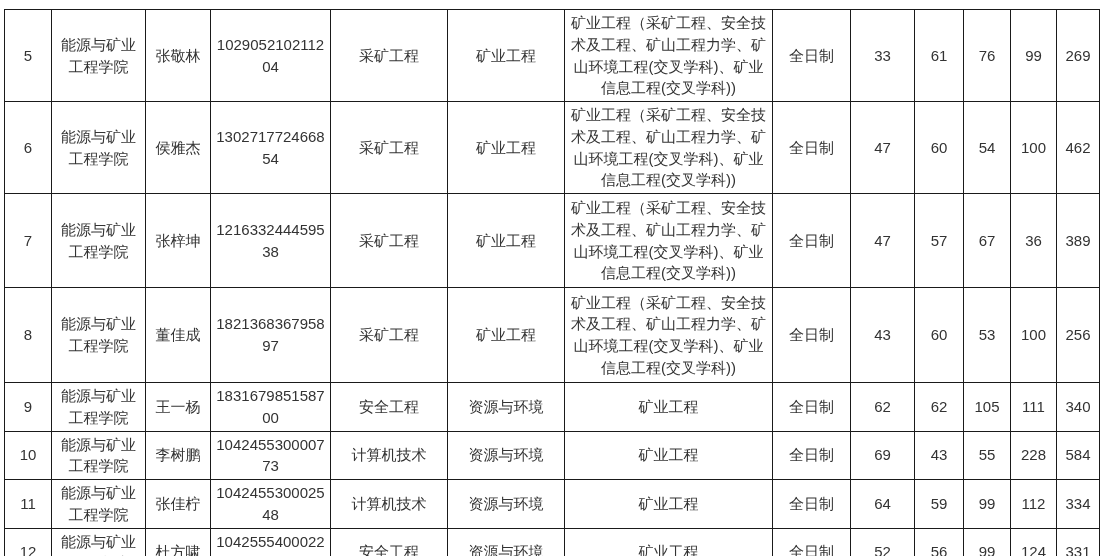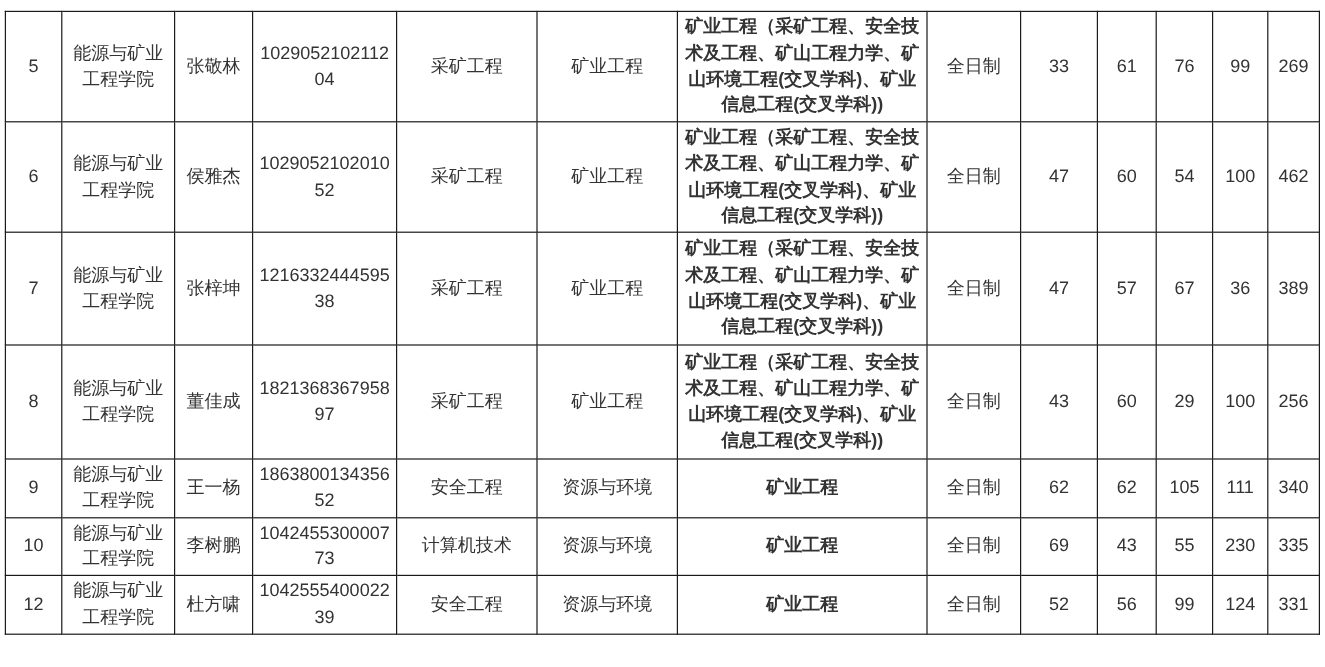--- a/index.html
+++ b/index.html
@@ -30,21 +30,21 @@
   }
   
   .admission-table tr:nth-child(1) { height: 88px; }
   .admission-table tr:nth-child(2) { height: 91px; }
   .admission-table tr:nth-child(3) { height: 94px; }
   .admission-table tr:nth-child(4) { height: 95px; }
   .admission-table tr:nth-child(5) { height: 41px; }
   .admission-table tr:nth-child(6) { height: 44px; border-radius: 18px; }
   .admission-table tr:nth-child(7) { height: 45px; }
   .admission-table tr:nth-child(8) { height: 46px; }
-  .cell-direction { line-height: 1.5; font-weight: bold; }
+  .cell-direction { line-height: 1.5; }
 </style>
 </head>
 <body>
 
 <table class="admission-table">
   <colgroup>
     <col style="width:47px">
       <col style="width:94px">
       <col style="width:65px">
     <col style="width:120px">
@@ -73,21 +73,21 @@
       <td>61</td>
       <td>76</td>
       <td>99</td>
       <td>269</td>
     </tr>
 
     <tr>
       <td>6</td>
       <td>能源与矿业工程学院</td>
       <td>侯雅杰</td>
-      <td>102905210201052</td>
+      <td>130271772466854</td>
       <td>采矿工程</td>
       <td>矿业工程</td>
       <td class="cell-direction">矿业工程（采矿工程、安全技术及工程、矿山工程力学、矿山环境工程(交叉学科)、矿业信息工程(交叉学科))</td>
       <td>全日制</td>
       <td>47</td>
       <td>60</td>
       <td>54</td>
       <td>100</td>
       <td>462</td>
     </tr>
@@ -112,30 +112,30 @@
       <td>8</td>
       <td>能源与矿业工程学院</td>
       <td>董佳成</td>
       <td>182136836795897</td>
       <td>采矿工程</td>
       <td>矿业工程</td>
       <td class="cell-direction">矿业工程（采矿工程、安全技术及工程、矿山工程力学、矿山环境工程(交叉学科)、矿业信息工程(交叉学科))</td>
       <td>全日制</td>
       <td>43</td>
       <td>60</td>
-      <td>29</td>
+      <td>53</td>
       <td>100</td>
       <td>256</td>
     </tr>
 
     <tr>
       <td>9</td>
       <td>能源与矿业工程学院</td>
       <td>王一杨</td>
-      <td>186380013435652</td>
+      <td>183167985158700</td>
       <td>安全工程</td>
       <td>资源与环境</td>
       <td class="cell-direction">矿业工程</td>
       <td>全日制</td>
       <td>62</td>
       <td>62</td>
       <td>105</td>
       <td>111</td>
       <td>340</td>
     </tr>
@@ -145,24 +145,39 @@
       <td>能源与矿业工程学院</td>
       <td>李树鹏</td>
       <td>104245530000773</td>
       <td>计算机技术</td>
       <td>资源与环境</td>
       <td class="cell-direction">矿业工程</td>
       <td>全日制</td>
       <td>69</td>
       <td>43</td>
       <td>55</td>
-      <td>230</td>
-      <td>335</td>
+      <td>228</td>
+      <td>584</td>
     </tr>
 
+    <tr>
+      <td>11</td>
+      <td>能源与矿业工程学院</td>
+      <td>张佳柠</td>
+      <td>104245530002548</td>
+      <td>计算机技术</td>
+      <td>资源与环境</td>
+      <td class="cell-direction">矿业工程</td>
+      <td>全日制</td>
+      <td>64</td>
+      <td>59</td>
+      <td>99</td>
+      <td>112</td>
+      <td>334</td>
+    </tr>
 
     <tr>
       <td>12</td>
       <td>能源与矿业工程学院</td>
       <td>杜方啸</td>
       <td>104255540002239</td>
       <td>安全工程</td>
       <td>资源与环境</td>
       <td class="cell-direction">矿业工程</td>
       <td>全日制</td>

